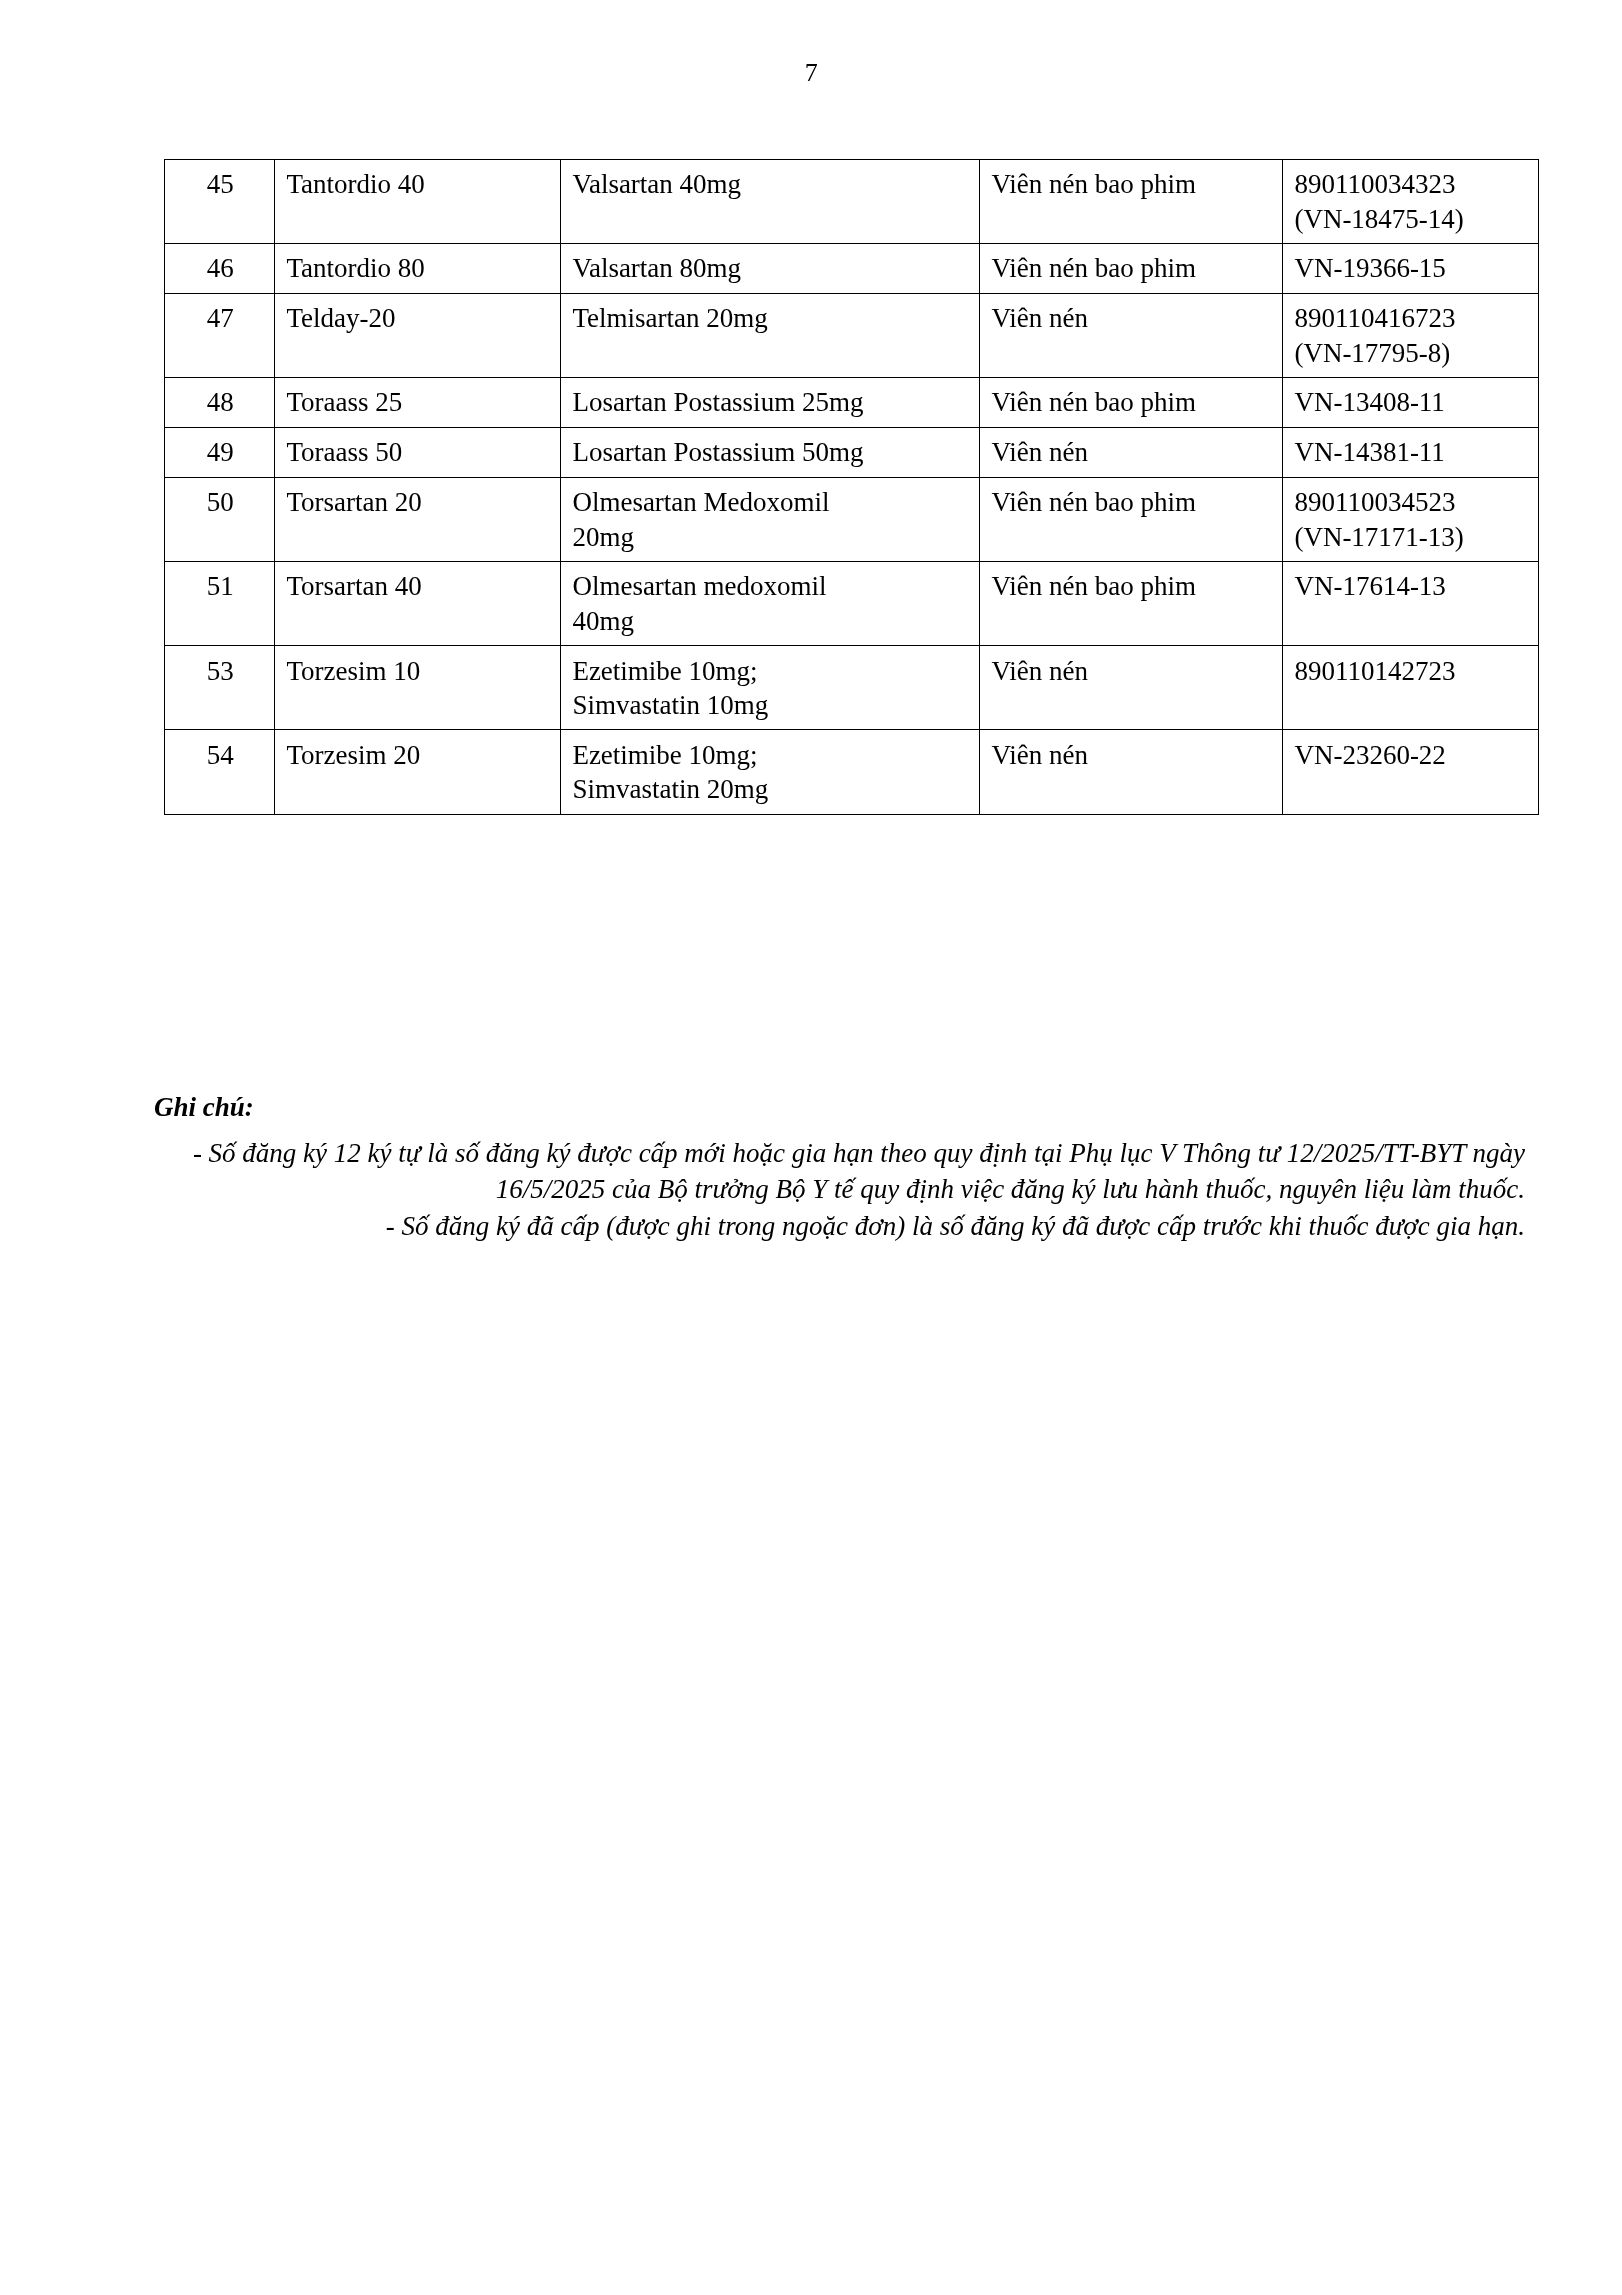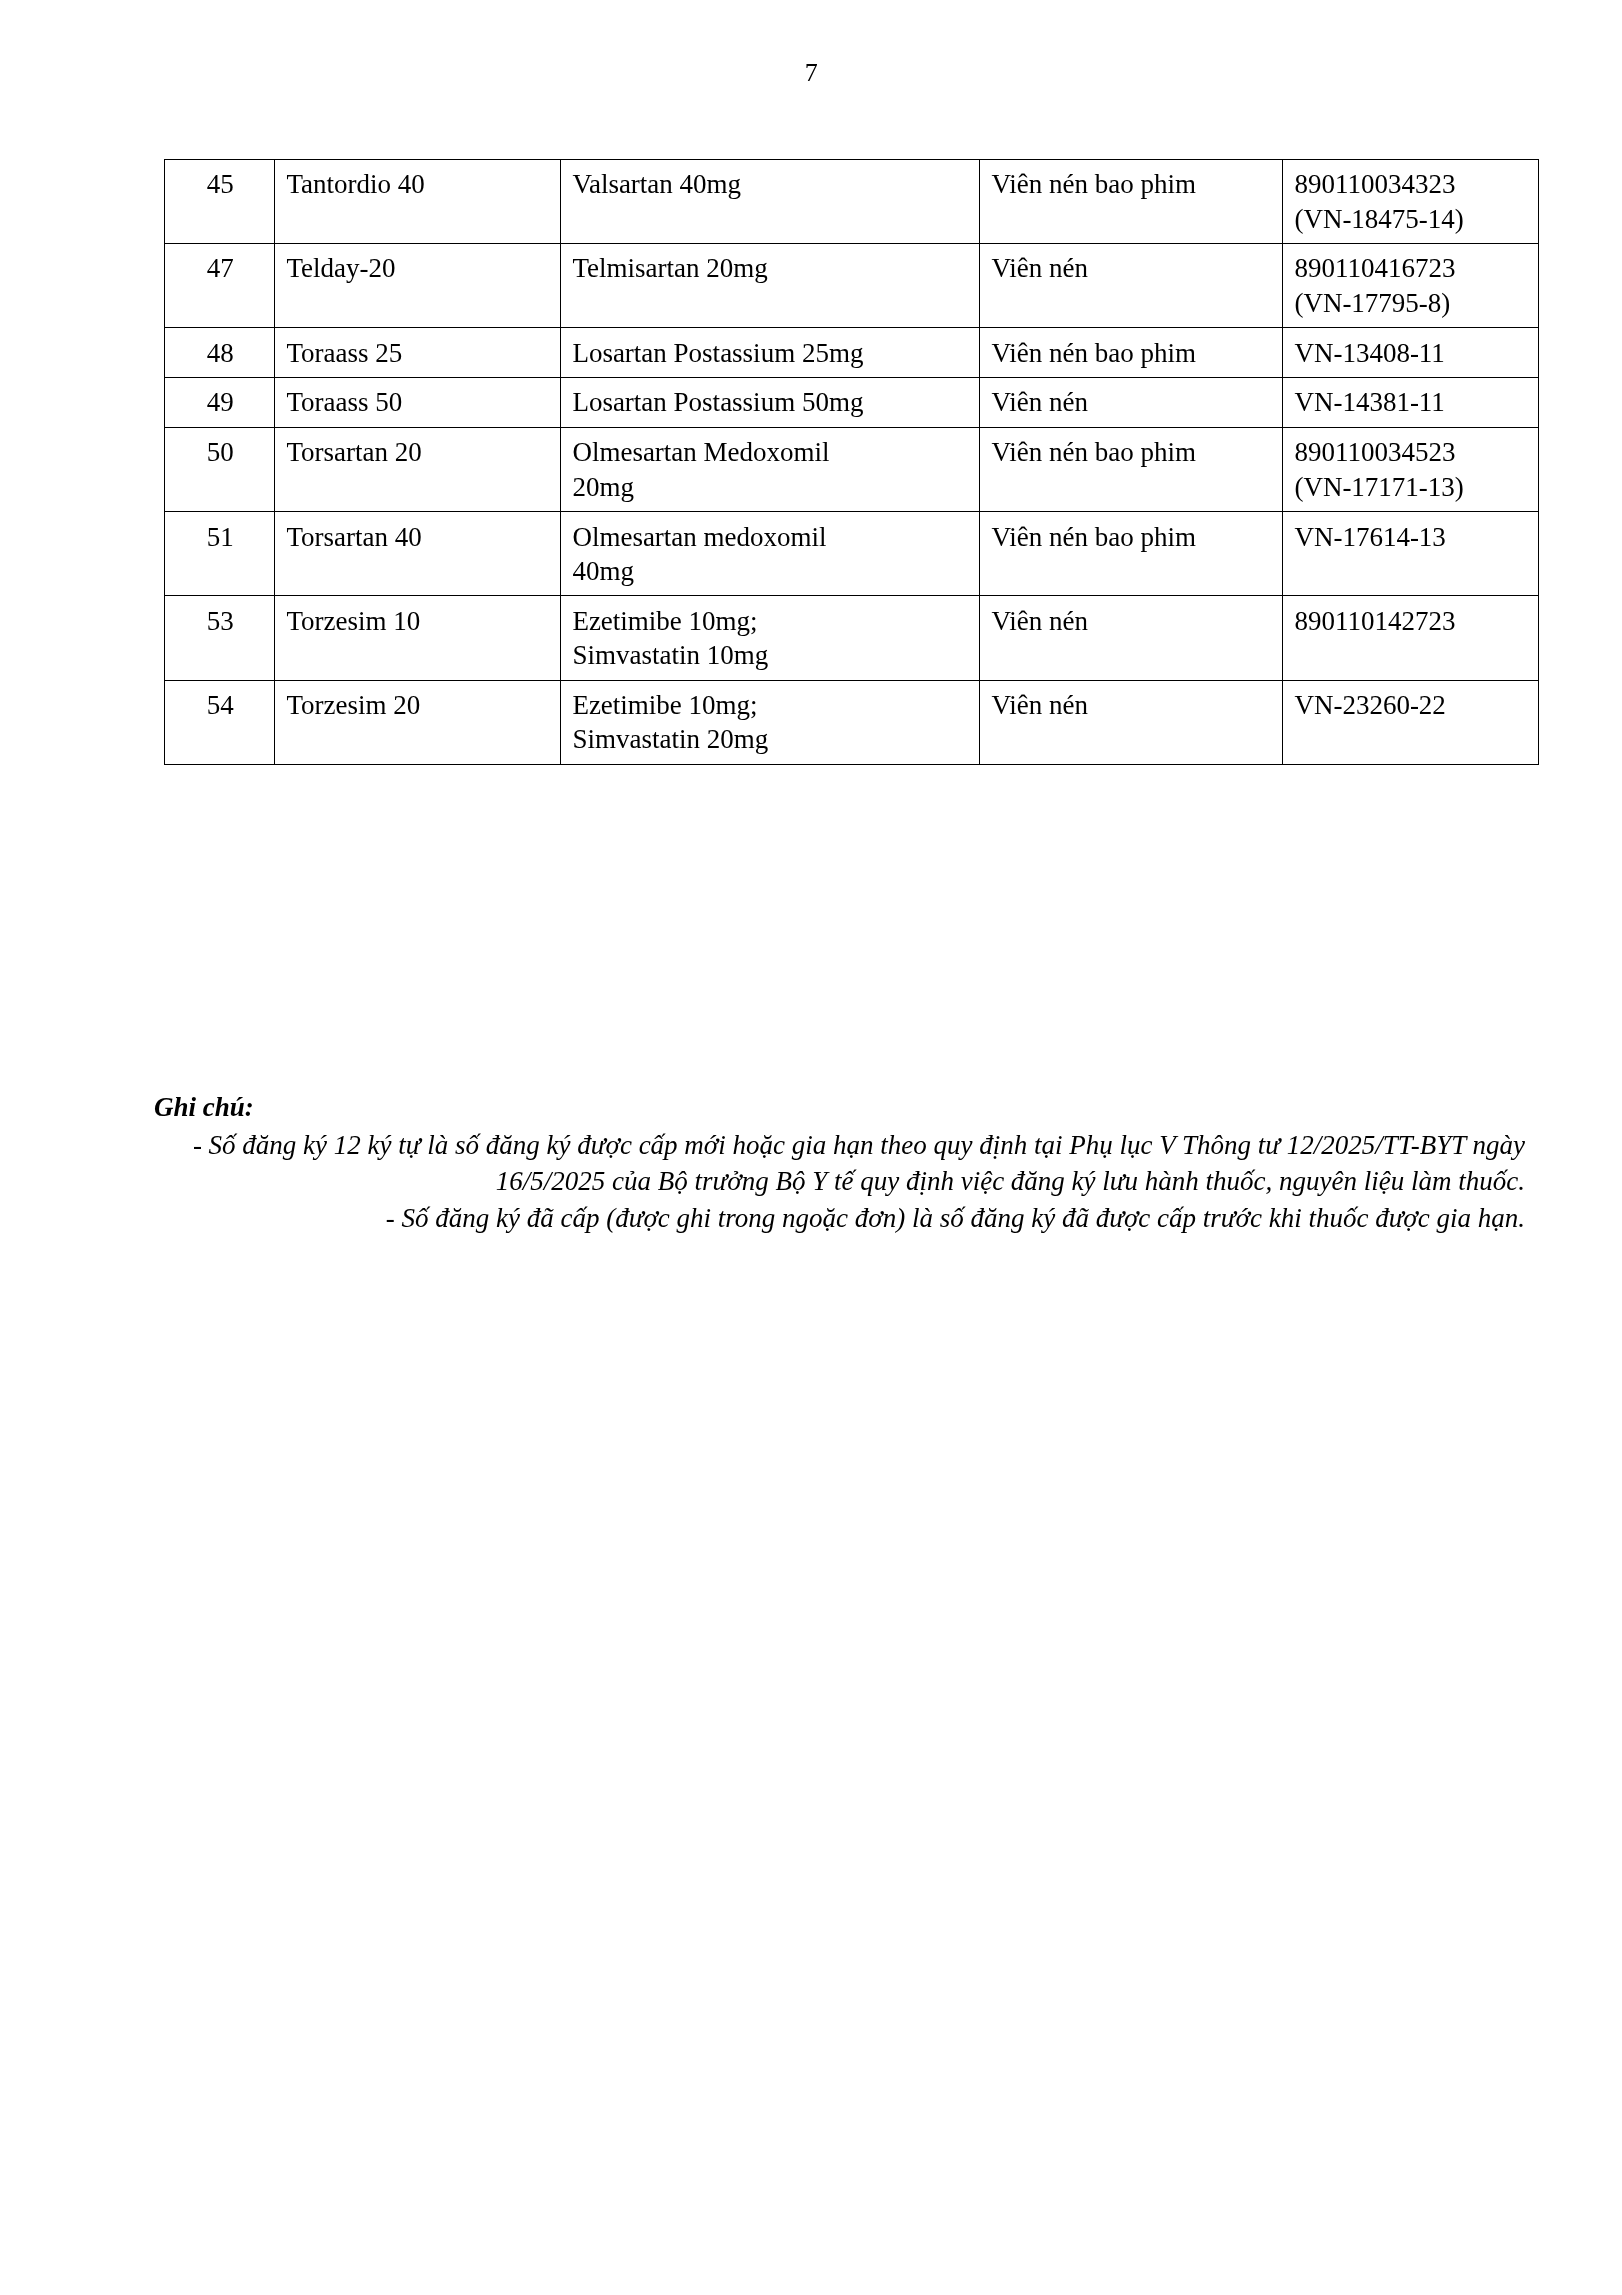--- a/index.html
+++ b/index.html
@@ -77,21 +77,21 @@
     position: absolute;
     top: 1089px;
     left: 154px;
     width: 1371px;
     font-size: 27px;
     line-height: 1.34;
   }
   .notes-title {
     font-weight: bold;
     font-style: italic;
-    margin-bottom: 2px;
+    margin-bottom: 10px;
   }
   .note-para {
     font-style: italic;
     text-align: right;
   }
 </style>
 </head>
 <body>
 
 <div class="page">
@@ -114,20 +114,31 @@
             <td class="col-ingr">
               <span class="cell-line">Valsartan 40mg</span>
             </td>
             <td class="col-form">Viên nén bao phim</td>
             <td class="col-reg">
               <span class="cell-line">890110034323</span>
               <span class="cell-line">(VN-18475-14)</span>
             </td>
           </tr>
           <tr>
+            <td class="col-no">46</td>
+            <td class="col-name">Tantordio 80</td>
+            <td class="col-ingr">
+              <span class="cell-line">Valsartan 80mg</span>
+            </td>
+            <td class="col-form">Viên nén bao phim</td>
+            <td class="col-reg">
+              <span class="cell-line">VN-19366-15</span>
+            </td>
+          </tr>
+          <tr>
             <td class="col-no">47</td>
             <td class="col-name">Telday-20</td>
             <td class="col-ingr">
               <span class="cell-line">Telmisartan 20mg</span>
             </td>
             <td class="col-form">Viên nén</td>
             <td class="col-reg">
               <span class="cell-line">890110416723</span>
               <span class="cell-line">(VN-17795-8)</span>
             </td>

